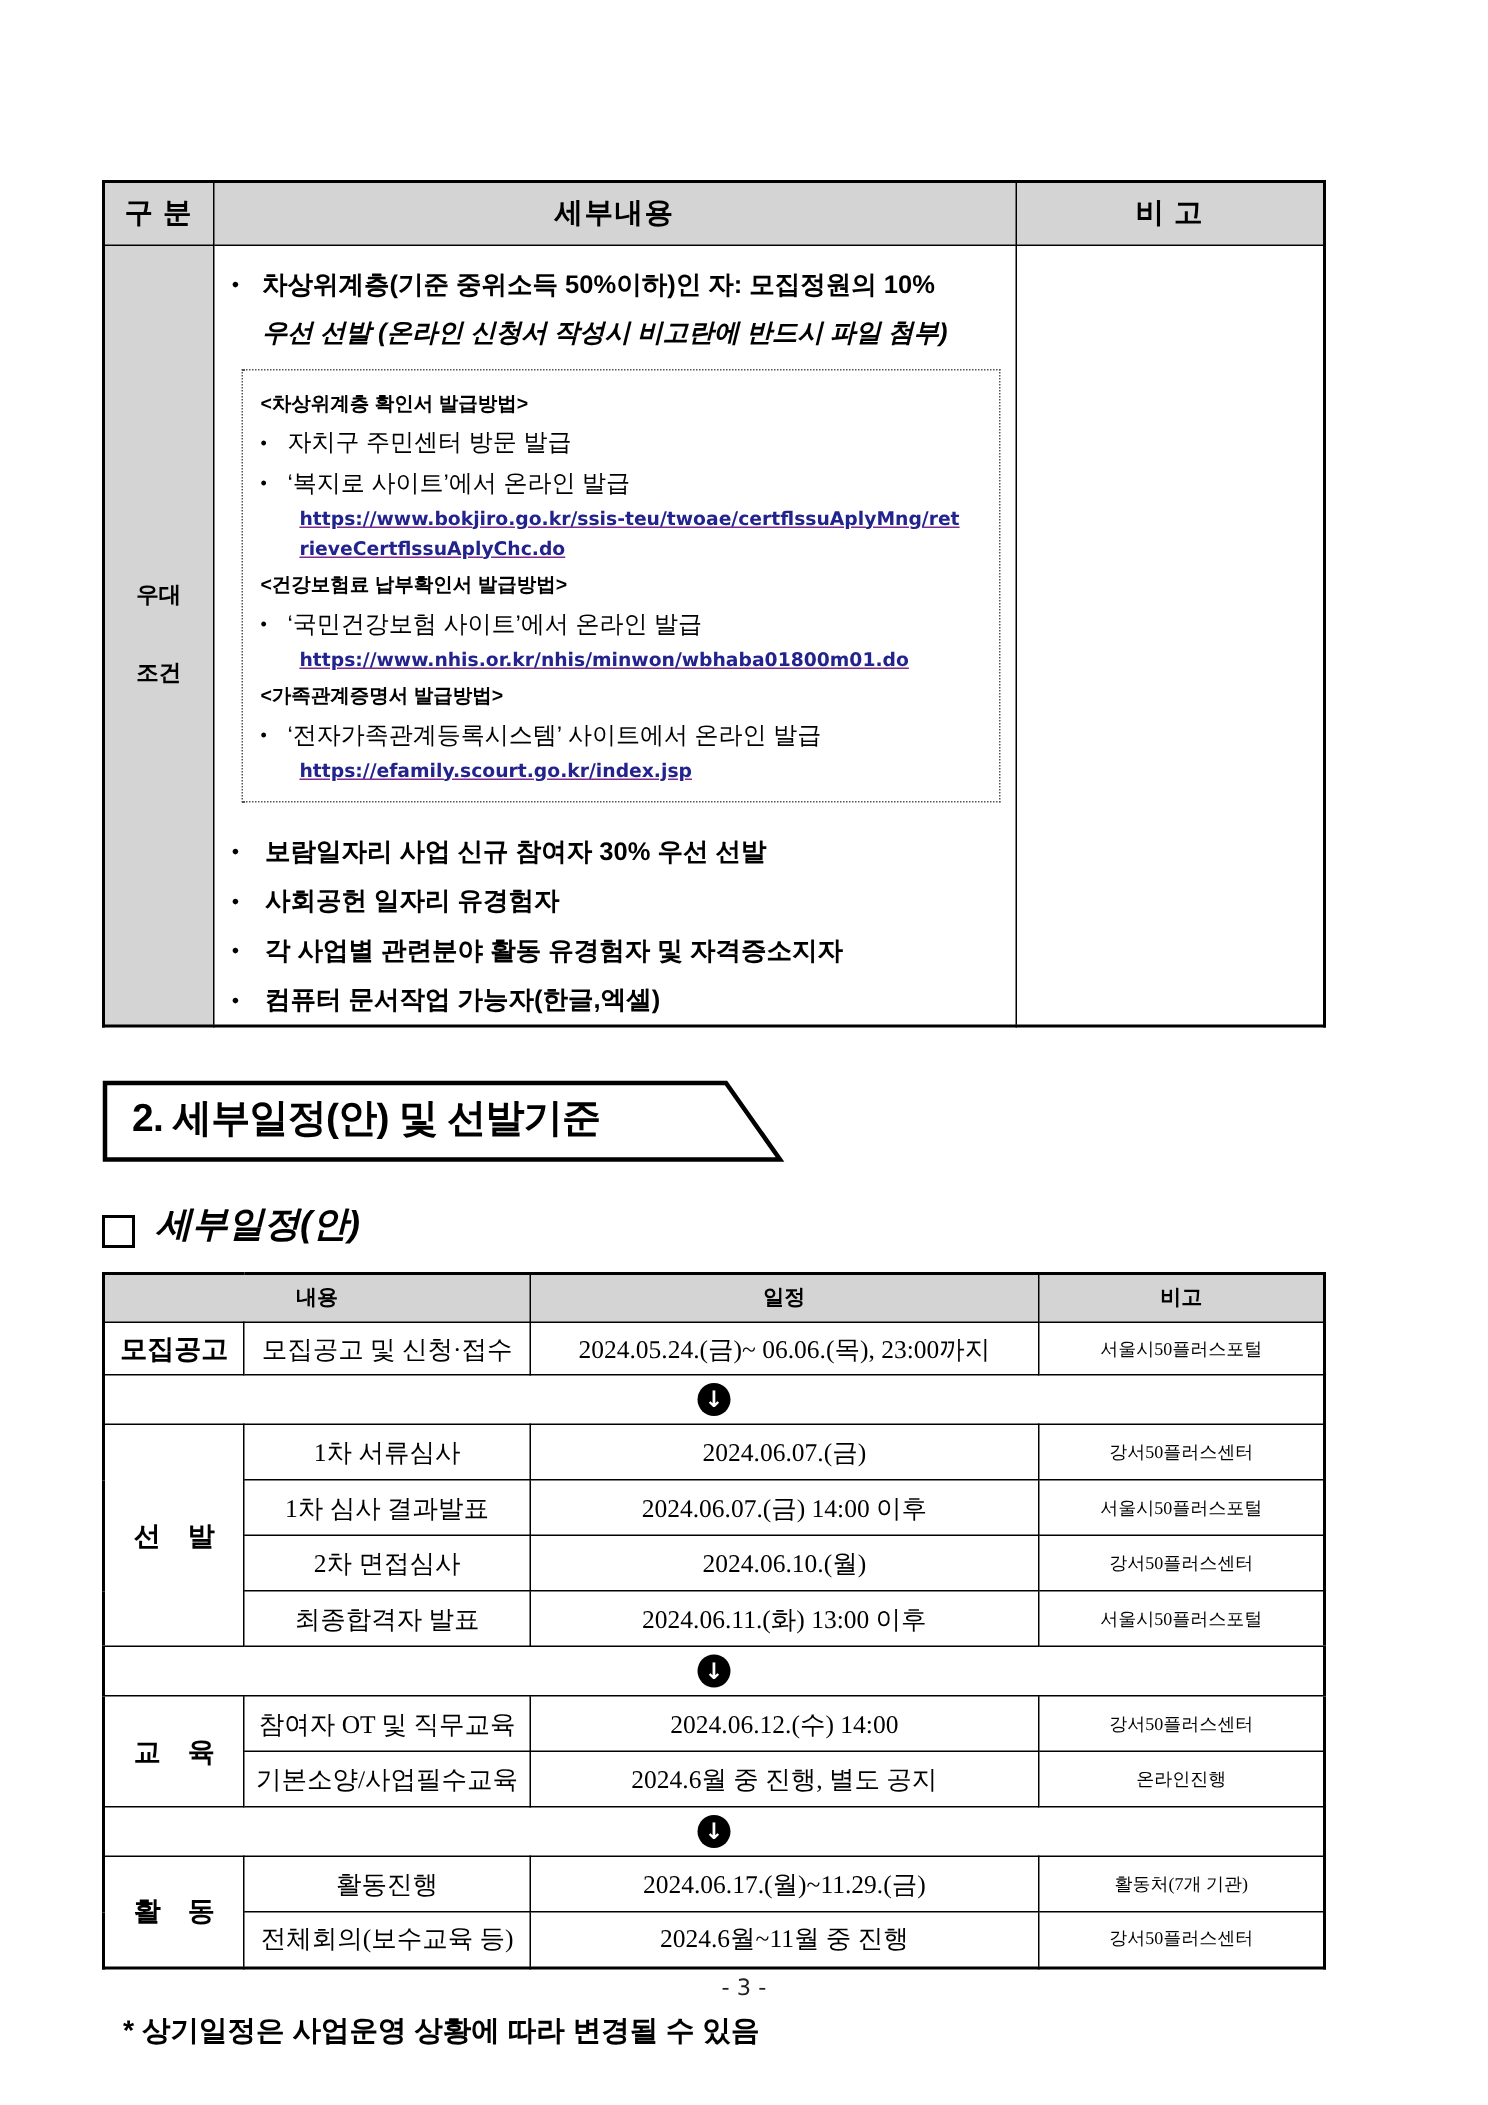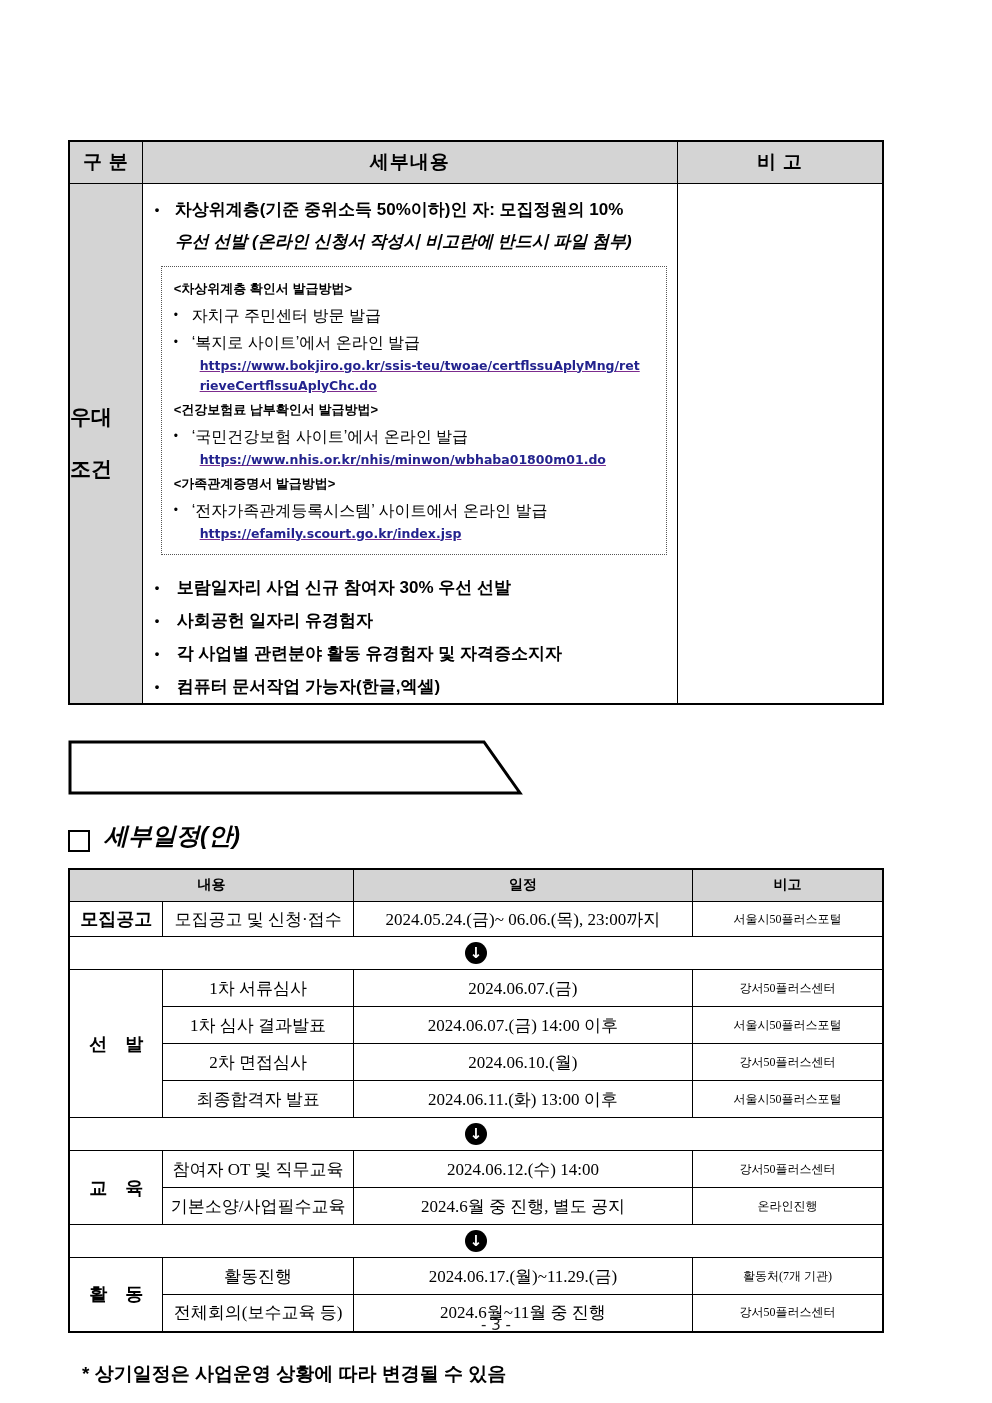--- a/index.html
+++ b/index.html
@@ -9,25 +9,25 @@
     --border:#000;
   }
   *{box-sizing:border-box;margin:0;padding:0;}
   html,body{background:#fff;}
   body{font-family:"Liberation Sans",sans-serif;color:#000;}
   .page{position:relative;width:992px;height:1403px;background:#fff;overflow:hidden;}
   .content{position:absolute;left:68px;top:120px;width:816px;}
 
   
   table{border-collapse:collapse;}
-  .tbl{width:816px;border:2px solid var(--border);margin-top:20px;}
+  .tbl{width:816px;border:2px solid var(--border);}
   .tbl th,.tbl td{border:1px solid var(--border);vertical-align:middle;}
   .tbl th{background:var(--header-bg);font-weight:bold;}
   .t1 th{height:42px;font-size:19px;letter-spacing:1px;font-family:"Liberation Serif",serif;}
-  .t1 .cat-cell{background:var(--header-bg);font-weight:bold;font-size:21px;
+  .t1 .cat-cell{background:var(--header-bg);text-align:center;font-weight:bold;font-size:15px;
     font-family:Liberation Sans, sans-serif;}
   .cat-line{line-height:30px;}
   .cat-line + .cat-line{margin-top:22px;}
   .t1 .details-cell{padding:10px 10px 0 12px;height:458px;vertical-align:top;overflow:hidden;}
 
   .lead-line{font-size:17px;font-weight:bold;line-height:32px;display:flex;}
   .lead-line .marker{width:20px;flex:none;font-size:13px;line-height:32px;text-align:left;}
   .lead-line.cont{padding-left:20px;font-style:italic;}
 
   .info-box{margin:8px 0 0 6px;width:506px;border:1px dotted #555;padding:8px 12px 10px 12px;}
@@ -153,20 +153,21 @@
         </td>
         <td></td>
       </tr>
     </tbody>
       </table>
 
     <div class="banner">
       <svg width="460" height="56" viewBox="0 0 460 56">
         <polygon points="2,2 416,2 452,53 2,53" fill="#ffffff" stroke="#000000" stroke-width="3"></polygon>
       </svg>
+      <div class="banner-text">2. 세부일정(안) 및 선발기준</div>
     </div>
 
     <div class="subsection">
       <span class="sq"></span>
       <span class="subsection-title">세부일정(안)</span>
     </div>
 
     <table class="tbl t2">
       <colgroup>
           <col style="width:94px">

